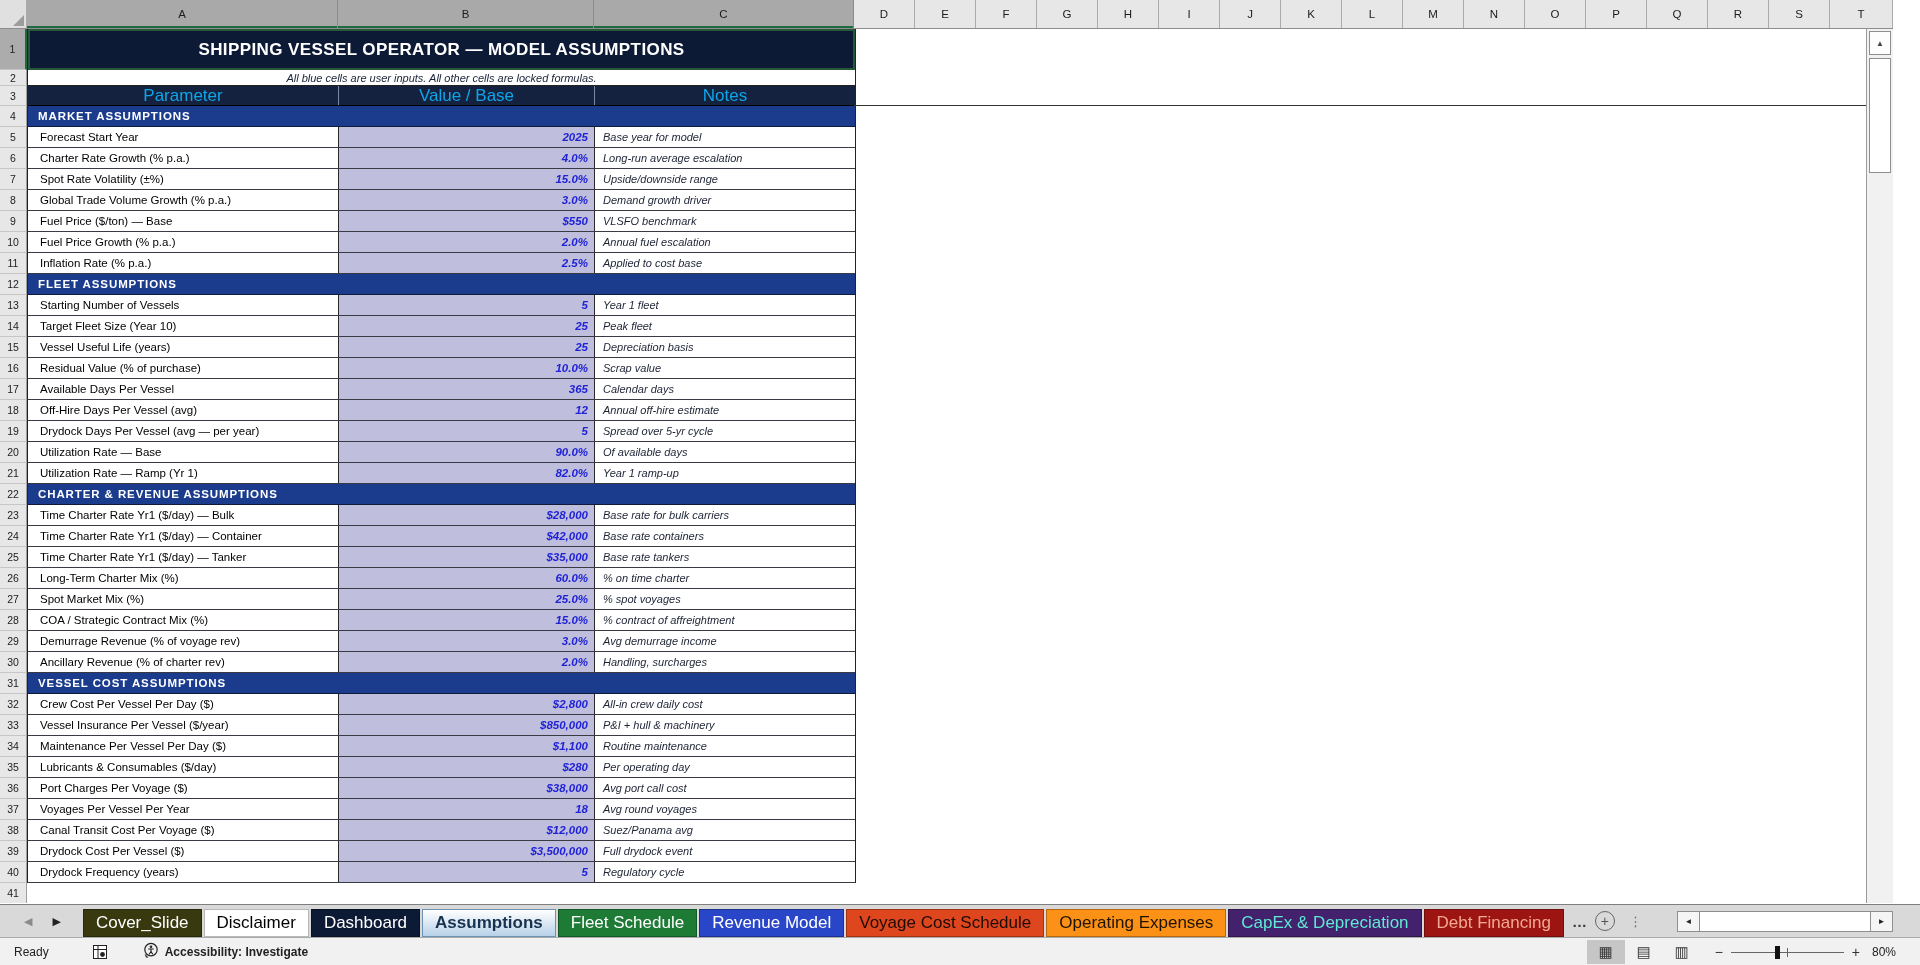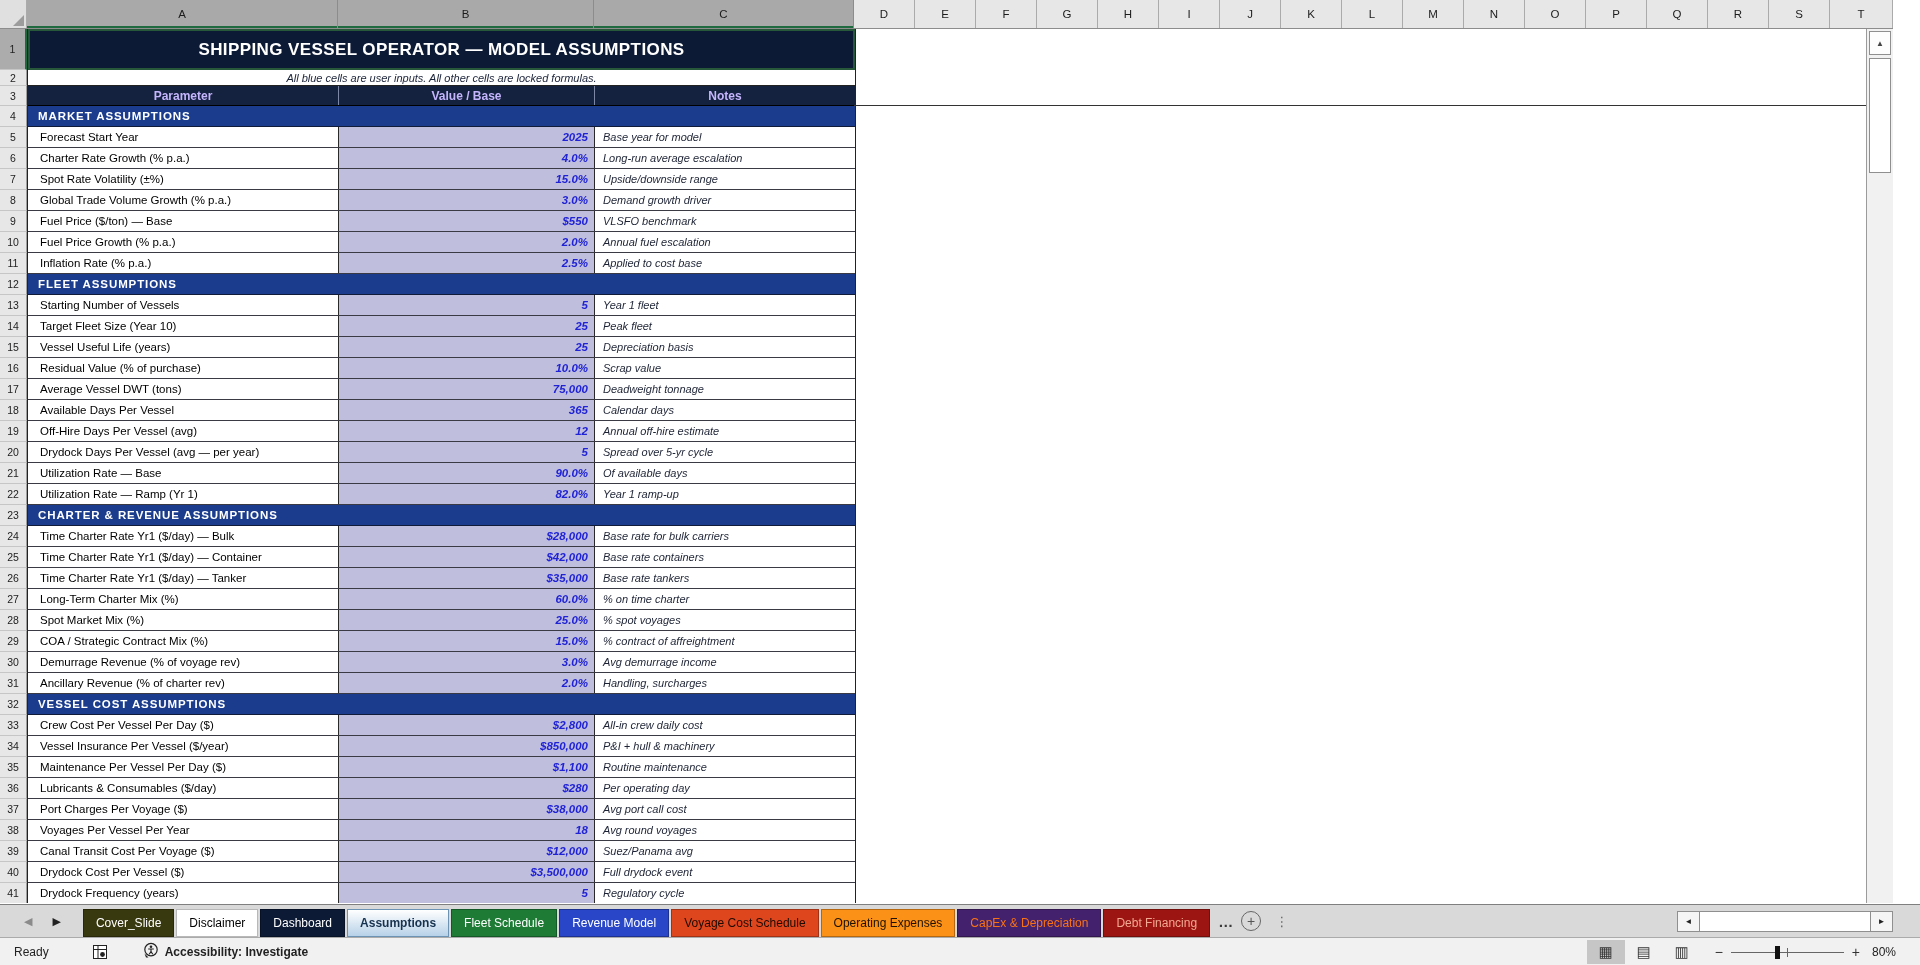--- a/index.html
+++ b/index.html
@@ -21,21 +21,21 @@
   .gutter{position:absolute;left:0;top:0;width:27px;}
   .gcell{width:27px;display:flex;align-items:center;justify-content:center;font-size:10.5px;color:#222;
          background:#E7E7E7;border-right:1px solid #9f9f9f;border-bottom:1px solid #c6c6c6;}
   .gcell.sel{background:#ACACAC;border-right:2px solid #1F6B3F;}
   .table{position:absolute;left:27px;top:0;width:827px;border-left:1px solid #222;border-right:1px solid #222;box-sizing:content-box;}
   .titlerow{height:41px;background:var(--title-bg);border:2px solid #27583A;display:flex;align-items:center;justify-content:center;
             color:#fff;font-weight:bold;font-size:17px;letter-spacing:.4px;}
   .subrow{height:16px;background:#fff;border-bottom:1px solid #222;display:flex;align-items:center;justify-content:center;
           font-style:italic;font-size:11px;color:#1A2238;}
   .hdr3{height:20px;background:var(--hdr-bg);display:flex;border-bottom:1px solid #000;}
-  .hdr3 .hc{display:flex;align-items:center;justify-content:center;color:#c4b5fd;font-weight:bold;font-size:12px;border-right:1px solid #7C87A6;}
+  .hdr3 .hc{display:flex;align-items:center;justify-content:center;color:#0ea5e9;font-weight:normal;font-size:17px;border-right:1px solid #7C87A6;}
   .trow{display:flex;height:21px;border-bottom:1px solid #3a3a44;background:#fff;}
   .cell{display:flex;align-items:center;}
   .ca{width:311px;padding-left:12px;font-size:11.5px;color:#000;border-right:1px solid #2a2a2a;}
   .cb{width:256px;justify-content:flex-end;padding-right:6px;background:var(--input-bg);color:var(--input-fg);
       font-weight:bold;font-size:11.5px;border-right:1px solid #2a2a2a;font-style:italic;}
   .cc{width:260px;padding-left:8px;font-style:italic;font-size:11px;color:#1D2335;}
   .secrow{height:21px;background:var(--banner);border-bottom:1px solid #101B3A;display:flex;align-items:center;
           padding-left:10px;color:#fff;font-weight:bold;font-size:11.5px;letter-spacing:.9px;}
   .hline{position:absolute;left:854px;top:76px;width:1039px;height:1px;background:#333;}
 
@@ -44,21 +44,21 @@
   .vbtn{position:absolute;left:2px;width:22px;height:24px;background:#FDFDFD;border:1px solid #8f8f8f;
         display:flex;align-items:center;justify-content:center;font-size:8px;color:#444;}
   .vthumb{position:absolute;left:2px;top:29px;width:22px;height:115px;background:#fff;border:1px solid #8f8f8f;}
 
   
   .tabbar{position:absolute;top:904px;left:0;width:1920px;height:33px;background:#D9D9D9;border-top:1px solid #7f7f7f;
           display:flex;align-items:center;}
   .tabnav{display:flex;gap:20px;margin-left:24px;margin-right:22px;font-size:11px;}
   .tabnav .dim{color:#8b8b8b;} .tabnav .on{color:#222;}
   .tabs{display:flex;align-items:flex-end;height:100%;}
-  .tab{height:28px;margin-top:3px;display:flex;align-items:center;padding:0 12px;margin-right:2px;font-size:12px;
+  .tab{height:28px;margin-top:3px;display:flex;align-items:center;padding:0 12px;margin-right:2px;font-size:17px;
        border:1px solid rgba(0,0,0,.28);white-space:nowrap;}
   .tab.active{font-weight:bold;background:linear-gradient(#ffffff,#B7D1E8);border:1px solid #6d93b4;}
   .more{margin:0 8px 0 6px;color:#3b3b3b;font-size:15px;font-weight:bold;}
   .addsheet{width:20px;height:20px;border:1.5px solid #666;border-radius:50%;color:#555;display:flex;align-items:center;
             justify-content:center;font-size:14px;line-height:1;margin-right:14px;}
   .kebab{color:#666;font-size:13px;margin-right:12px;}
   .hscroll{margin-left:auto;margin-right:27px;width:216px;height:21px;border:1px solid #8f8f8f;background:#E9E9E9;display:flex;}
   .hbtn{width:21px;display:flex;align-items:center;justify-content:center;font-size:8px;color:#222;background:#F5F5F5;}
   .hthumb{flex:1;background:#fff;border-left:1px solid #8f8f8f;border-right:1px solid #8f8f8f;}
 
@@ -213,25 +213,20 @@
             <div class="cell ca">Vessel Useful Life (years)</div>
             <div class="cell cb">25</div>
             <div class="cell cc">Depreciation basis</div>
           </div>
           <div class="trow">
             <div class="cell ca">Residual Value (% of purchase)</div>
             <div class="cell cb">10.0%</div>
             <div class="cell cc">Scrap value</div>
           </div>
           <div class="trow">
-            <div class="cell ca">Average Vessel DWT (tons)</div>
-            <div class="cell cb">75,000</div>
-            <div class="cell cc">Deadweight tonnage</div>
-          </div>
-          <div class="trow">
             <div class="cell ca">Available Days Per Vessel</div>
             <div class="cell cb">365</div>
             <div class="cell cc">Calendar days</div>
           </div>
           <div class="trow">
             <div class="cell ca">Off-Hire Days Per Vessel (avg)</div>
             <div class="cell cb">12</div>
             <div class="cell cc">Annual off-hire estimate</div>
           </div>
           <div class="trow">
@@ -355,21 +350,21 @@
     </div>
     <div class="tabs" id="tabs-host">
         <div class="tab" style="background: rgb(57, 57, 15); color: rgb(255, 255, 255);">Cover_Slide</div>
         <div class="tab" style="background: rgb(255, 255, 255); color: rgb(0, 0, 0);">Disclaimer</div>
         <div class="tab" style="background: rgb(12, 26, 54); color: rgb(255, 255, 255);">Dashboard</div>
         <div class="tab active" style="color: rgb(23, 50, 79); font-weight: bold; margin-top: 18px;">Assumptions</div>
         <div class="tab" style="background: rgb(30, 123, 54); color: rgb(255, 255, 255);">Fleet Schedule</div>
         <div class="tab" style="background: rgb(41, 70, 200); color: rgb(255, 255, 255);">Revenue Model</div>
         <div class="tab" style="background: rgb(222, 71, 30); color: rgb(32, 10, 4);">Voyage Cost Schedule</div>
         <div class="tab" style="background: rgb(251, 145, 22); color: rgb(32, 18, 4);">Operating Expenses</div>
-        <div class="tab" style="background: rgb(68, 33, 108); color: #f97316;">CapEx &amp; Depreciation</div>
+        <div class="tab" style="background: rgb(68, 33, 108); color: #5eead4;">CapEx &amp; Depreciation</div>
         <div class="tab" style="background: rgb(157, 21, 19); color: rgb(242, 168, 146);">Debt Financing</div>
       </div>
     <span class="more">…</span>
     <span class="addsheet">+</span>
     <span class="kebab">⋮</span>
     <div class="hscroll">
       <div class="hbtn">◄</div>
       <div class="hthumb"></div>
       <div class="hbtn">►</div>
     </div>

